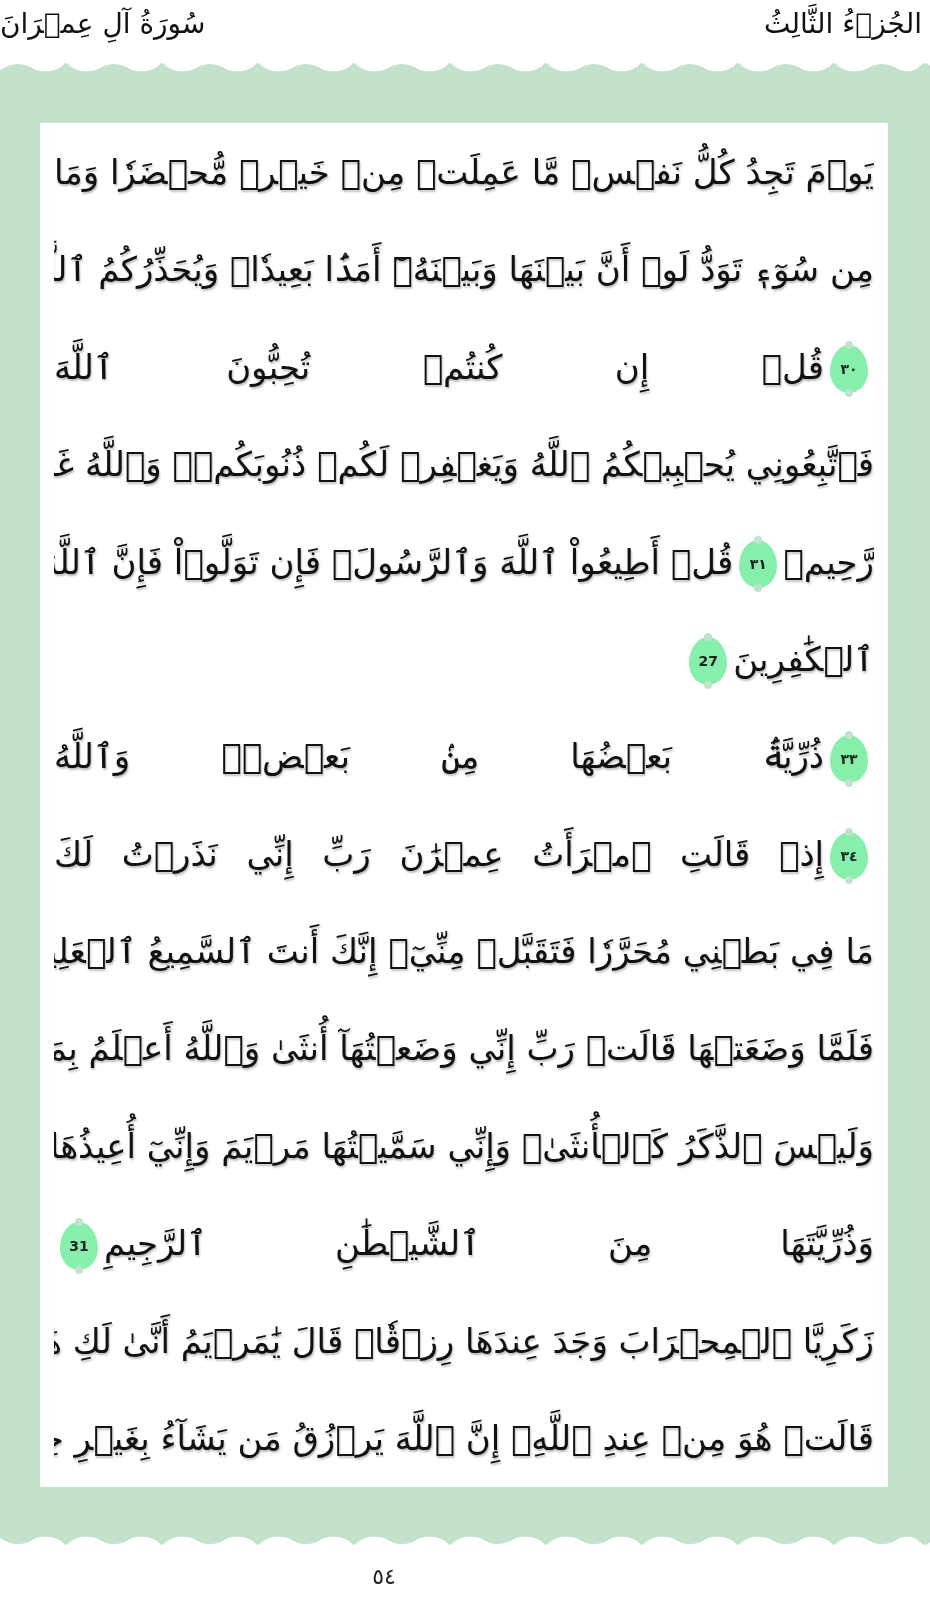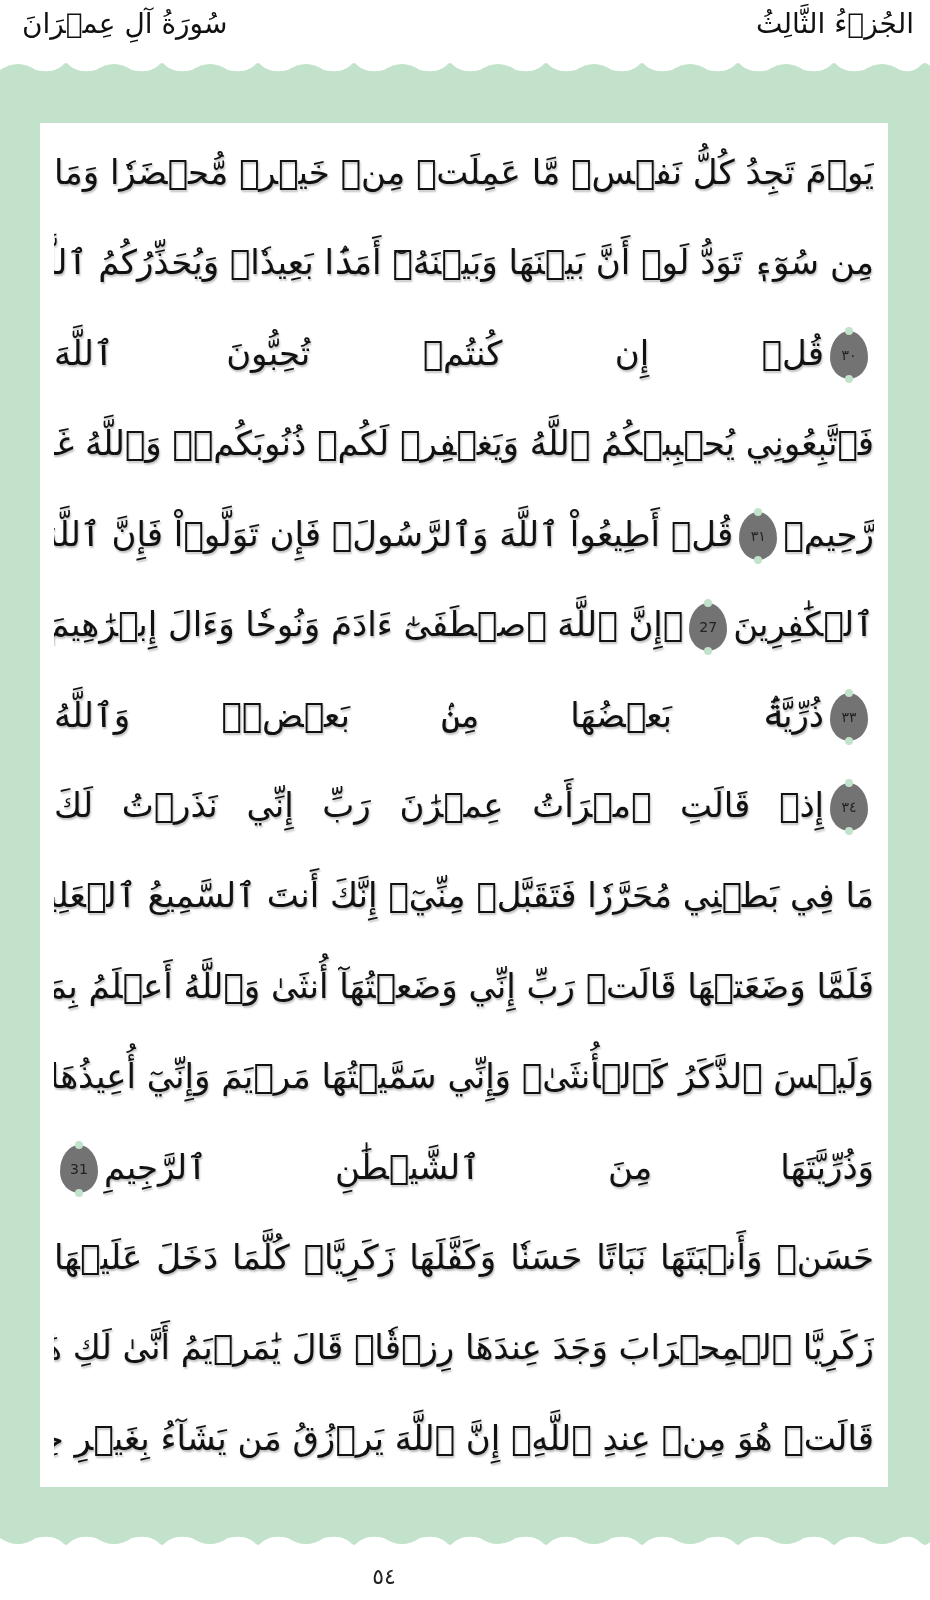--- a/index.html
+++ b/index.html
@@ -17,31 +17,30 @@
     }
     .header {
       position: absolute;
       top: 0;
       left: 0;
       width: 930px;
       height: 55px;
     }
     .header-surah {
       position: absolute;
-      left: 10px;
+      left: 0;
       top: 4px;
       font-size: 28px;
       line-height: 40px;
       direction: rtl;
       white-space: nowrap;
-      padding-left: 12px;
     }
     .header-juz {
       position: absolute;
-      right: 16px;
+      right: 8px;
       top: 4px;
       font-size: 28px;
       line-height: 40px;
       direction: rtl;
       white-space: nowrap;
     }
     .frame {
       position: absolute;
       left: 0;
       top: 60px;
@@ -94,26 +93,27 @@
       overflow: hidden;
       text-shadow: 1px 2px 2px rgba(0,0,0,0.25);
     }
     .seg {
       display: inline;
     }
     .ayah-marker {
       display: inline-block;
       width: 38px;
       height: 48px;
-      background: #737373;
+      background: #86efac;
       border-radius: 50% 50% 50% 50% / 55% 55% 45% 45%;
       position: relative;
       vertical-align: middle;
       margin: 0 6px;
       text-shadow: none;
+      font-weight: bold;
     }
     .ayah-marker::before, .ayah-marker::after {
       content: "";
       position: absolute;
       left: 50%;
       width: 8px;
       height: 8px;
       background: #c2e2cb;
       border-radius: 50%;
       transform: translateX(-50%);
@@ -162,27 +162,26 @@
     <path d="M0,0 L0,10 Q18,22 36,10 Q52,6 62,14 Q66,20 70,14 Q80,6 96,10 Q114,22 132,10 Q148,6 158,14 Q162,20 166,14 Q176,6 192,10 Q210,22 228,10 Q244,6 254,14 Q258,20 262,14 Q272,6 288,10 Q306,22 324,10 Q340,6 350,14 Q354,20 358,14 Q368,6 384,10 Q402,22 420,10 Q436,6 446,14 Q450,20 454,14 Q464,6 480,10 Q498,22 516,10 Q532,6 542,14 Q546,20 550,14 Q560,6 576,10 Q594,22 612,10 Q628,6 638,14 Q642,20 646,14 Q656,6 672,10 Q690,22 708,10 Q724,6 734,14 Q738,20 742,14 Q752,6 768,10 Q786,22 804,10 Q820,6 830,14 Q834,20 838,14 Q848,6 864,10 Q882,22 900,10 Q912,6 920,14 Q925,20 930,14 L930,0 Z" fill="#c2e2cb"></path>
   </svg>
 
   <div class="panel">
     <div class="lines" id="lines">
         <div class="line"><span class="seg">يَوۡمَ تَجِدُ كُلُّ نَفۡسٖ مَّا عَمِلَتۡ مِنۡ خَيۡرٖ مُّحۡضَرٗا وَمَا عَمِلَتۡ</span></div>
         <div class="line"><span class="seg">مِن سُوٓءٖ تَوَدُّ لَوۡ أَنَّ بَيۡنَهَا وَبَيۡنَهُۥٓ أَمَدَۢا بَعِيدٗاۗ وَيُحَذِّرُكُمُ ٱللَّهُ</span></div>
         <div class="line"><span class="ayah-marker"><span class="ayah-number">٣٠</span></span><span class="seg">قُلۡ إِن كُنتُمۡ تُحِبُّونَ ٱللَّهَ</span></div>
         <div class="line"><span class="seg">فَٱتَّبِعُونِي يُحۡبِبۡكُمُ ٱللَّهُ وَيَغۡفِرۡ لَكُمۡ ذُنُوبَكُمۡۚ وَٱللَّهُ غَفُورٞ</span></div>
         <div class="line"><span class="seg">رَّحِيمٞ</span><span class="ayah-marker"><span class="ayah-number">٣١</span></span><span class="seg">قُلۡ أَطِيعُواْ ٱللَّهَ وَٱلرَّسُولَۖ فَإِن تَوَلَّوۡاْ فَإِنَّ ٱللَّهَ لَا يُحِبُّ</span></div>
-        <div class="line"><span class="seg">ٱلۡكَٰفِرِينَ</span><span class="ayah-marker"><span class="ayah-number">27</span></span><span class="seg">۞إِنَّ ٱللَّهَ ٱصۡطَفَىٰٓ ءَادَمَ وَنُوحٗا وَءَالَ إِبۡرَٰهِيمَ</span></div>
+        <div class="line"><span class="seg">ٱلۡكَٰفِرِينَ</span><span class="ayah-marker"><span class="ayah-number">27</span></span></div>
         <div class="line"><span class="ayah-marker"><span class="ayah-number">٣٣</span></span><span class="seg">ذُرِّيَّةَۢ بَعۡضُهَا مِنۢ بَعۡضٖۗ وَٱللَّهُ</span></div>
         <div class="line"><span class="ayah-marker"><span class="ayah-number">٣٤</span></span><span class="seg">إِذۡ قَالَتِ ٱمۡرَأَتُ عِمۡرَٰنَ رَبِّ إِنِّي نَذَرۡتُ لَكَ</span></div>
         <div class="line"><span class="seg">مَا فِي بَطۡنِي مُحَرَّرٗا فَتَقَبَّلۡ مِنِّيٓۖ إِنَّكَ أَنتَ ٱلسَّمِيعُ ٱلۡعَلِيمُ</span></div>
         <div class="line"><span class="seg">فَلَمَّا وَضَعَتۡهَا قَالَتۡ رَبِّ إِنِّي وَضَعۡتُهَآ أُنثَىٰ وَٱللَّهُ أَعۡلَمُ بِمَا وَضَعَتۡ</span></div>
         <div class="line"><span class="seg">وَلَيۡسَ ٱلذَّكَرُ كَٱلۡأُنثَىٰۖ وَإِنِّي سَمَّيۡتُهَا مَرۡيَمَ وَإِنِّيٓ أُعِيذُهَا بِكَ</span></div>
         <div class="line"><span class="seg">وَذُرِّيَّتَهَا مِنَ ٱلشَّيۡطَٰنِ ٱلرَّجِيمِ</span><span class="ayah-marker"><span class="ayah-number">31</span></span></div>
-        <div class="line"><span class="seg">حَسَنٖ وَأَنۢبَتَهَا نَبَاتًا حَسَنٗا وَكَفَّلَهَا زَكَرِيَّاۖ كُلَّمَا دَخَلَ عَلَيۡهَا</span></div>
         <div class="line"><span class="seg">زَكَرِيَّا ٱلۡمِحۡرَابَ وَجَدَ عِندَهَا رِزۡقٗاۖ قَالَ يَٰمَرۡيَمُ أَنَّىٰ لَكِ هَٰذَاۖ</span></div>
         <div class="line"><span class="seg">قَالَتۡ هُوَ مِنۡ عِندِ ٱللَّهِۖ إِنَّ ٱللَّهَ يَرۡزُقُ مَن يَشَآءُ بِغَيۡرِ حِسَابٍ</span></div>
       </div>
   </div>
 </div>
 
 <div class="page-number">٥٤</div>
 
 </body></html>

